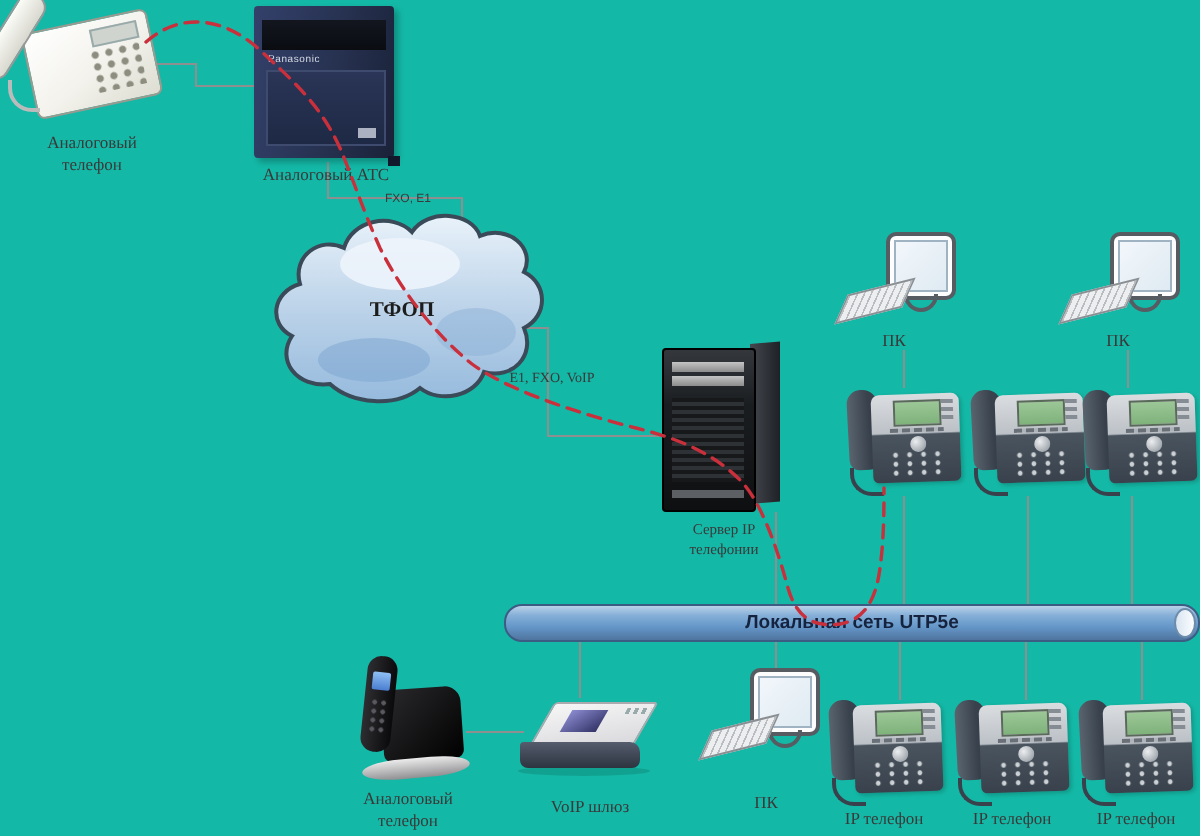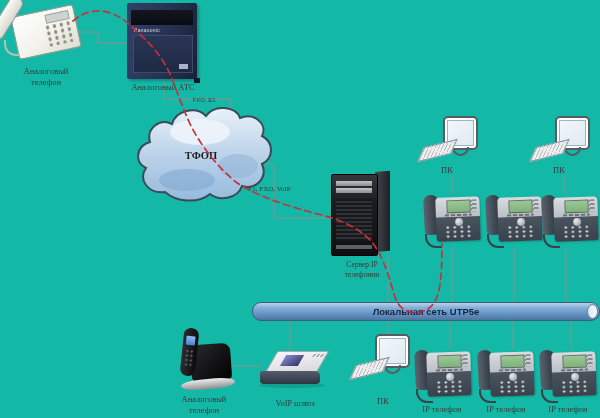--- a/index.html
+++ b/index.html
@@ -166,21 +166,21 @@
       <div class="pbx-door">
         <div class="pbx-logo"></div>
       </div>
       <div class="pbx-foot"></div>
     </div>
   </div>
   <div class="lbl" style="left:123px;top:82px;width:80px;">Аналоговый АТС</div>
   <div class="lbl small" style="left:186px;top:96px;width:36px;font-family:'Liberation Sans',sans-serif;font-size:6px;">FXO, E1</div>
 
   <div class="cloud-lbl">ТФОП</div>
-  <div class="lbl small" style="left:248px;top:185px;width:56px;text-align:left;">E1, FXO, VoIP</div>
+  <div class="lbl small" style="left:248px;top:185px;width:56px;text-align:center;">E1, FXO, VoIP</div>
 
   <div class="dev" style="left:331px;top:170px;width:62px;height:88px;">
     <div class="sv-side"></div>
     <div class="sv-front">
       <div class="sv-bay" style="top:6px;"></div>
       <div class="sv-bay" style="top:13px;"></div>
       <div class="sv-grille"></div>
       <div class="sv-badge"></div>
     </div>
   </div>

